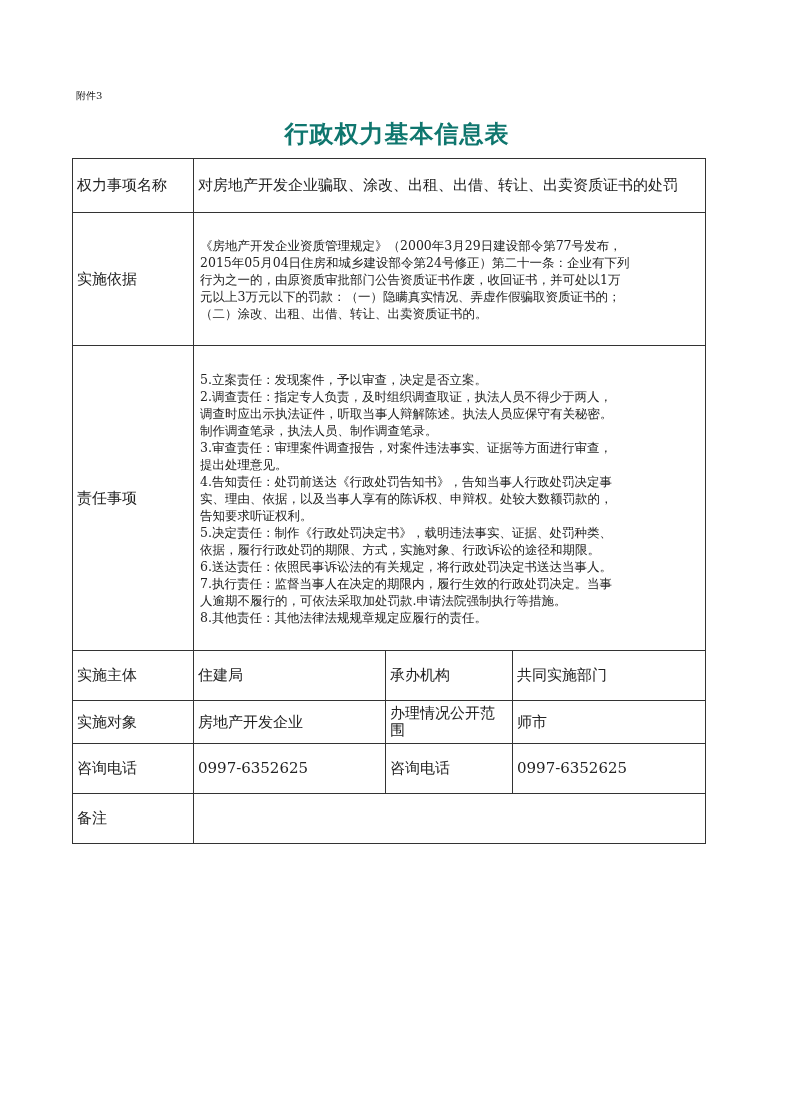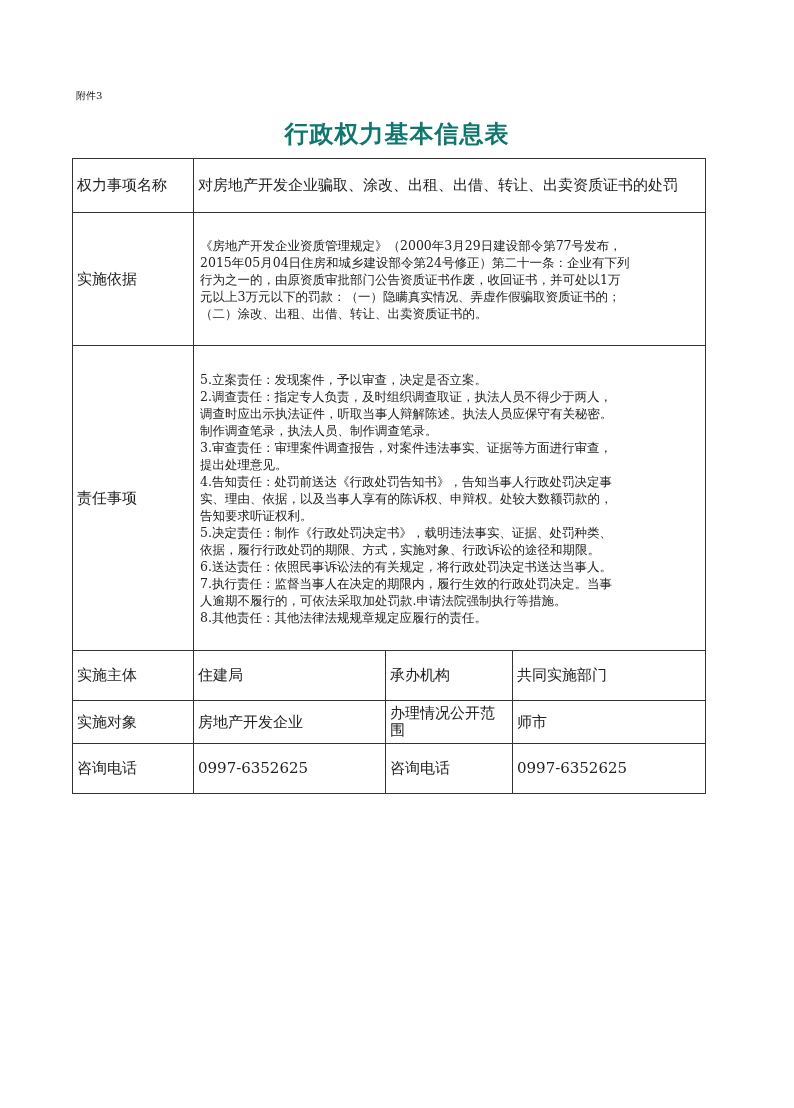--- a/index.html
+++ b/index.html
@@ -70,14 +70,18 @@
     <td>房地产开发企业</td>
     <td>办理情况公开范围</td>
     <td>师市</td>
   </tr>
   <tr style="height:50px">
     <td>咨询电话</td>
     <td>0997-6352625</td>
     <td>咨询电话</td>
     <td>0997-6352625</td>
   </tr>
+  <tr style="height:50px">
+    <td>备注</td>
+    <td colspan="3"></td>
+  </tr>
 </tbody>
   </table>
 
 </body></html>

